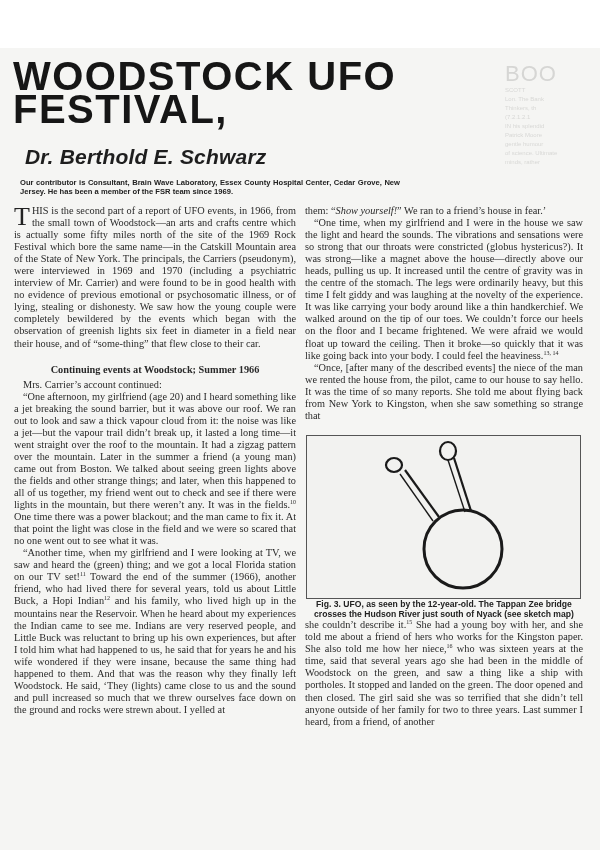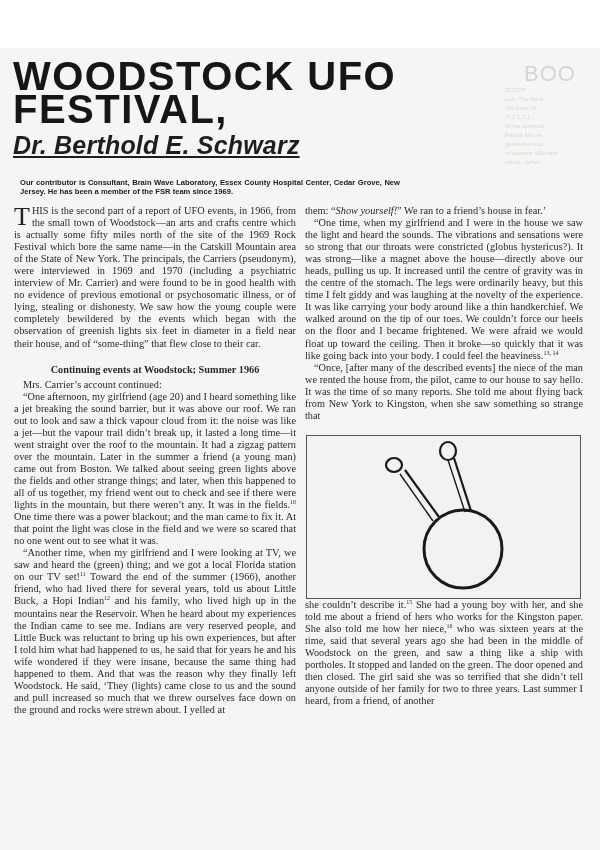--- a/index.html
+++ b/index.html
@@ -12,30 +12,30 @@
   }
   .page {
     position:absolute; left:0; top:48px; width:600px; height:802px;
     background:#f5f5f3;
   }
   .ghost {
     position:absolute; left:505px; top:62px; width:90px; height:120px;
     color:#d8d8d6; font-family:"Liberation Sans", sans-serif; font-size:6px;
     line-height:9px; overflow:hidden;
   }
-  .ghost .big { font-size:22px; line-height:24px; color:#d6d6d4; letter-spacing:1px;text-align:center; }
+  .ghost .big { font-size:22px; line-height:24px; color:#d6d6d4; letter-spacing:1px; }
   .title {
     position:absolute; left:13px; top:60px; margin:0;
     font-family:"Liberation Sans", sans-serif; font-weight:bold;
     font-size:40px; line-height:33px; letter-spacing:1.5px; color:#161616;
   }
   .author {
-    position:absolute; left:13px; top:131px; margin:0;
+    position:absolute; left:13px; top:131px; margin:12px;
     font-family:"Liberation Sans", sans-serif; font-style:italic;
-    font-size:25px; line-height:28px; color:#1e1e1e; letter-spacing:0.2px;text-decoration:underline;
+    font-size:21px; line-height:28px; color:#1e1e1e; letter-spacing:0.2px;
   }
   .contrib {
     position:absolute; left:13px; top:171px; width:380px; margin:7px;
     font-family:"Liberation Sans", sans-serif; font-weight:bold;
     font-size:7.6px; line-height:9.3px; color:#222; text-align:justify;
   }
   .col {
     position:absolute; top:205px; width:282px;
     font-size:10.3px; line-height:12.05px; text-align:justify;
   }
@@ -103,15 +103,16 @@
         <circle cx="156" cy="113" r="39" stroke-width="3"></circle>
         <line x1="132" y1="81" x2="98" y2="34" stroke-width="2.2"></line>
         <line x1="126" y1="85" x2="93" y2="38" stroke-width="1.4"></line>
         <ellipse cx="87" cy="29" rx="8" ry="7" stroke-width="2.2"></ellipse>
         <line x1="164" y1="75" x2="147" y2="22" stroke-width="2.2"></line>
         <line x1="158" y1="76" x2="141" y2="24" stroke-width="1.4"></line>
         <ellipse cx="141" cy="15" rx="8" ry="9" stroke-width="2.2"></ellipse>
       </g>
     </svg>
   </div>
+  <p class="caption noind">Fig. 3. UFO, as seen by the 12-year-old. The Tappan Zee bridge crosses the Hudson River just south of Nyack (see sketch map)</p>
 
   <p class="noind"><span>she couldn’t describe it.</span><sup>15</sup><span> She had a young boy with her, and she told me about a friend of hers who works for the Kingston paper. She also told me how her niece,</span><sup>16</sup><span> who was sixteen years at the time, said that several years ago she had been in the middle of Woodstock on the green, and saw a thing like a ship with portholes. It stopped and landed on the green. The door opened and then closed. The girl said she was so terrified that she didn’t tell anyone outside of her family for two to three years. Last summer I heard, from a friend, of another</span></p>
 </div>
 
 </body></html>

